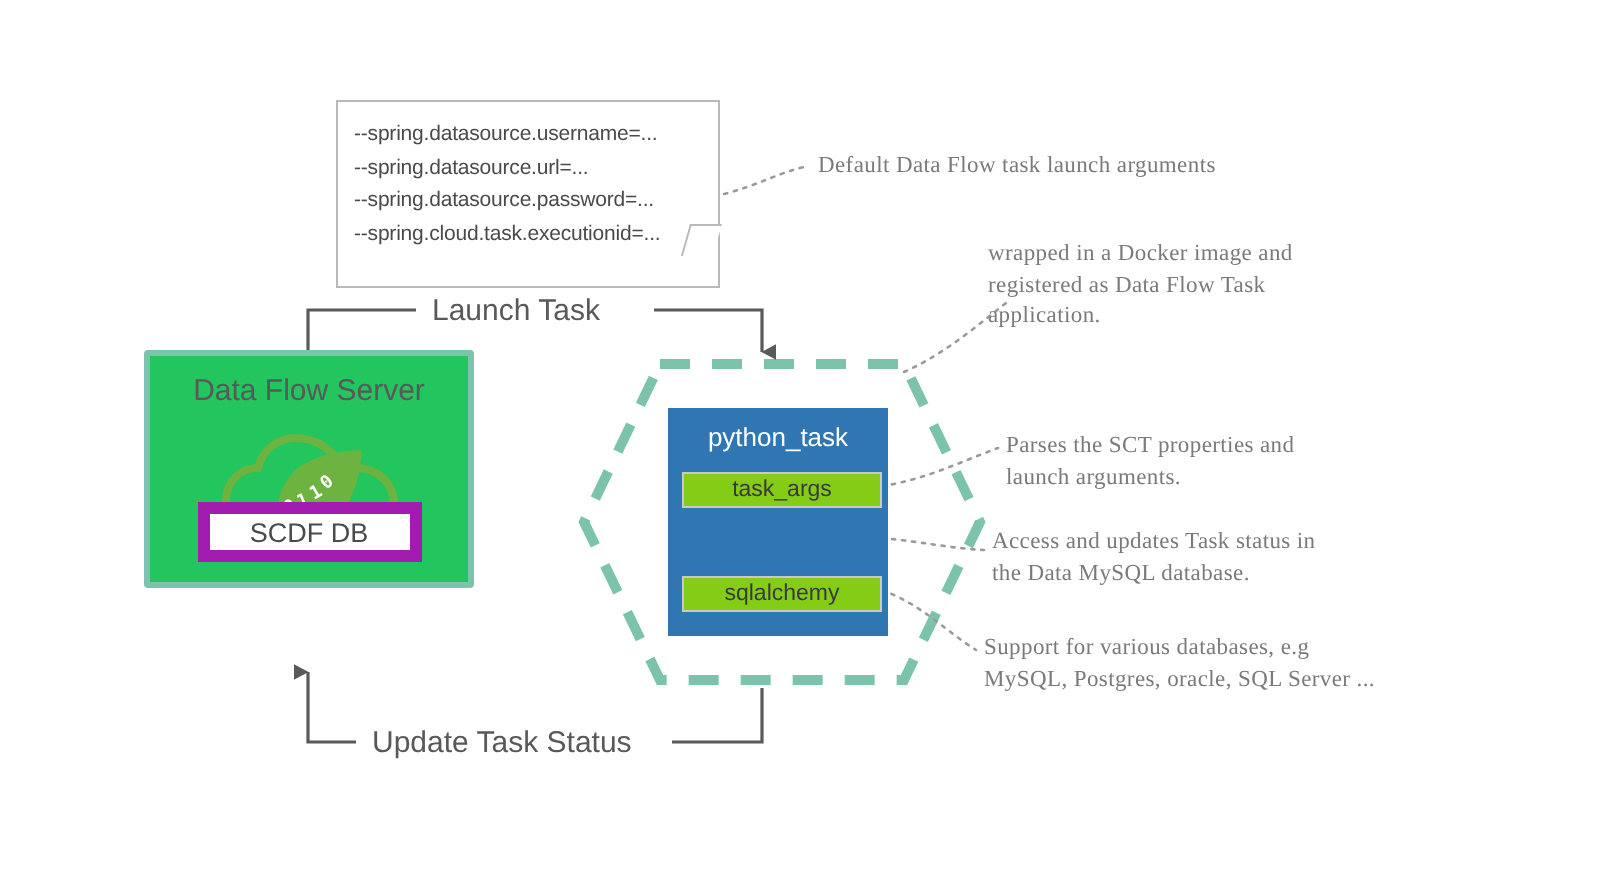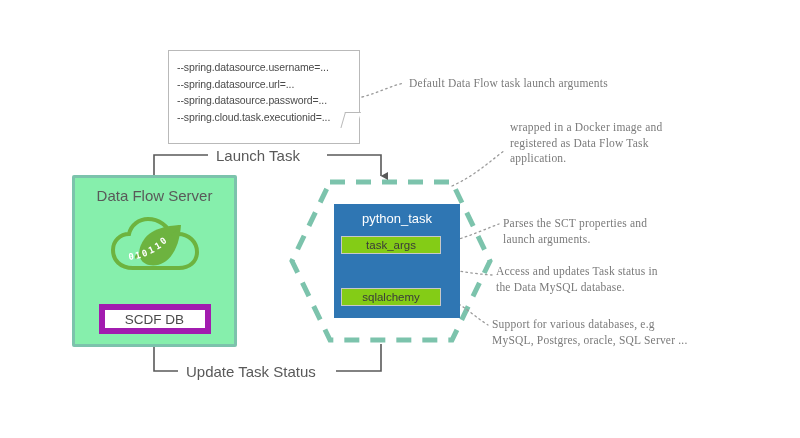--- a/index.html
+++ b/index.html
@@ -51,22 +51,22 @@
     border-top: 1px solid #b9b9b9;
     transform: skewX(-16deg);
     transform-origin: left top;
   }
 
   
   #dataflow-server {
     left: 72px;
     top: 175px;
     width: 165px;
-    height: 172px;
-    background: #86efac;
+    height: 119px;
+    background: #22c55e;
     border: 3px solid #7cc3ac;
     box-sizing: border-box;
     border-radius: 2px;
   }
   #dfs-title {
     position: absolute;
     top: 9px;
     left: 0;
     right: 0;
     text-align: center;
@@ -95,21 +95,21 @@
     align-items: center;
     justify-content: center;
     font-size: 13.5px;
     color: #4a4a4a;
   }
 
   
   #python-task {
     left: 334px;
     top: 204px;
-    width: 126px;
+    width: 110px;
     height: 114px;
     background: #2f76b3;
     box-sizing: border-box;
     padding: 0;
   }
   #pt-title {
     position: absolute;
     top: 7px;
     left: 0;
     right: 0;
@@ -147,21 +147,21 @@
   
   .annot {
     font-family: Liberation Serif, serif;
     font-size: 11.5px;
     color: #7a7a7a;
     line-height: 15.5px;
     white-space: pre-line;
     letter-spacing: 0.2px;
   }
   #annot-0 { left: 409px; top: 76px; }
-  #annot-1 { left: 510px; top: 120px; }
+  #annot-1 { left: 494px; top: 120px; }
   #annot-2 { left: 503px; top: 216px; }
   #annot-3 { left: 496px; top: 264px; }
   #annot-4 { left: 492px; top: 317px; }
 </style>
 </head>
 <body>
 
 <svg id="canvas" viewBox="0 0 800 438">
   <defs>
     <marker id="arrowdown" markerWidth="9" markerHeight="9" refX="4.5" refY="7.5" orient="auto" markerUnits="userSpaceOnUse">

